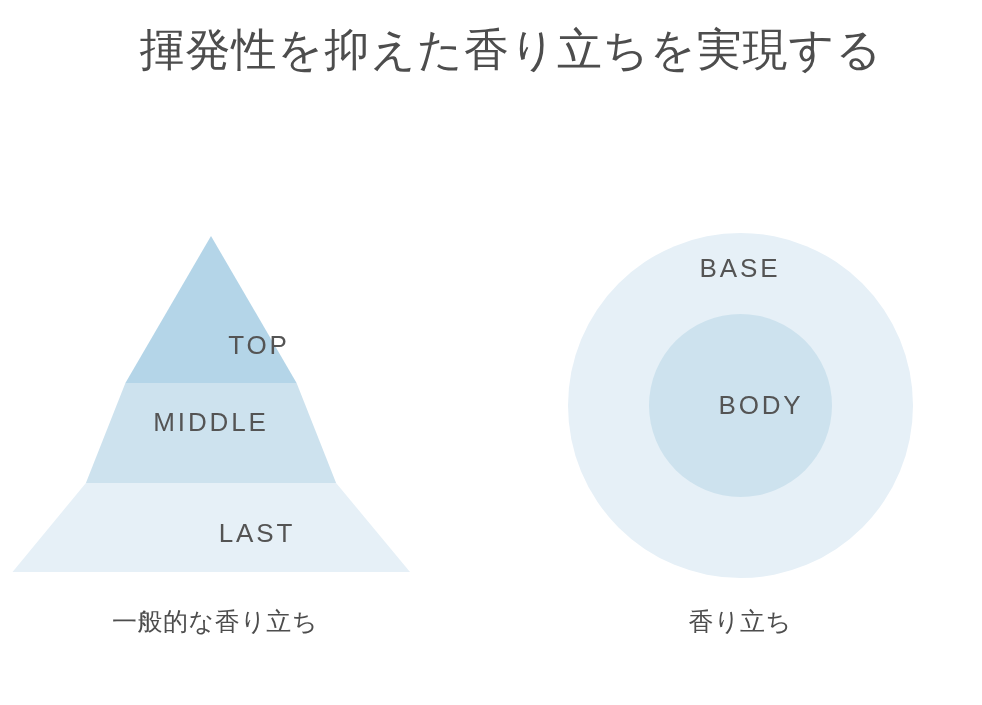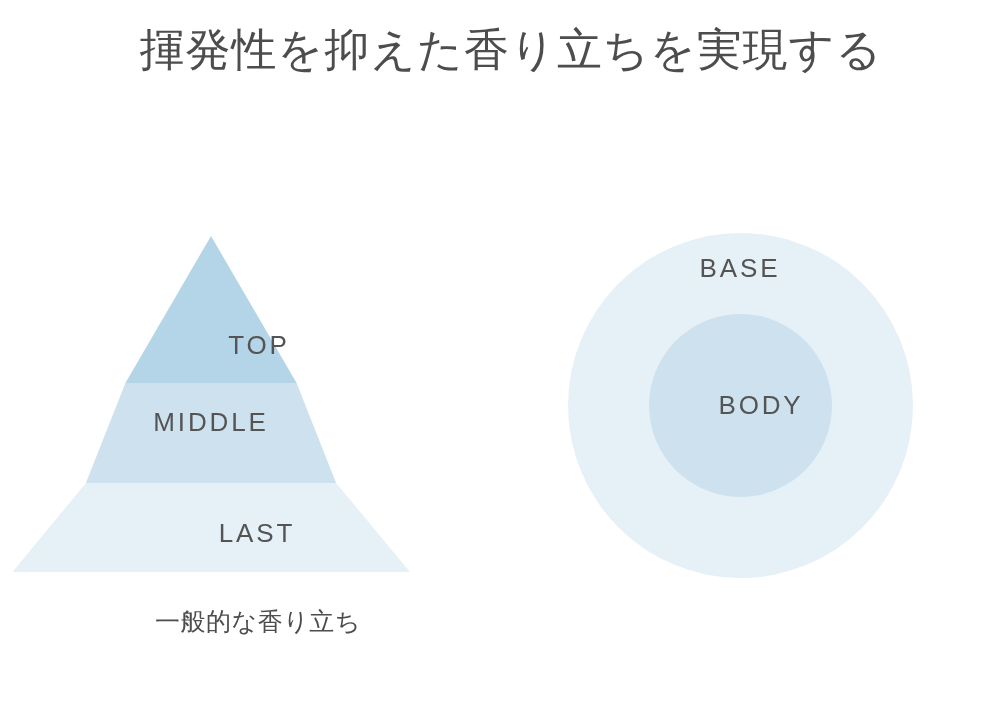--- a/index.html
+++ b/index.html
@@ -88,21 +88,20 @@
     color: #4d4d4d;
     font-size: 25px;
     line-height: 1.6;
     letter-spacing: 0.02em;
     font-weight: 400;
   }
   .caption-left {
     left: 0px;
     top: 601px;
     width: 430px;
-    padding-left: 43px;
   }
   .caption-right {
     left: 520px;
     top: 601px;
     width: 440px;
   }
   .caption-line { display: block; white-space: nowrap; }
 </style>
 </head>
 <body style="background: rgb(255, 255, 255);">
@@ -136,13 +135,14 @@
     <span class="abs-label" style="left:713px; top:405px;margin-left:48px;">BODY</span>
   </div>
 
 </div>
 
 <div class="caption caption-left">
   <span class="caption-line">一般的な香り立ち</span>
 </div>
 
 <div class="caption caption-right">
+  <span class="caption-line">香り立ち</span>
 </div>
 
 </body></html>

